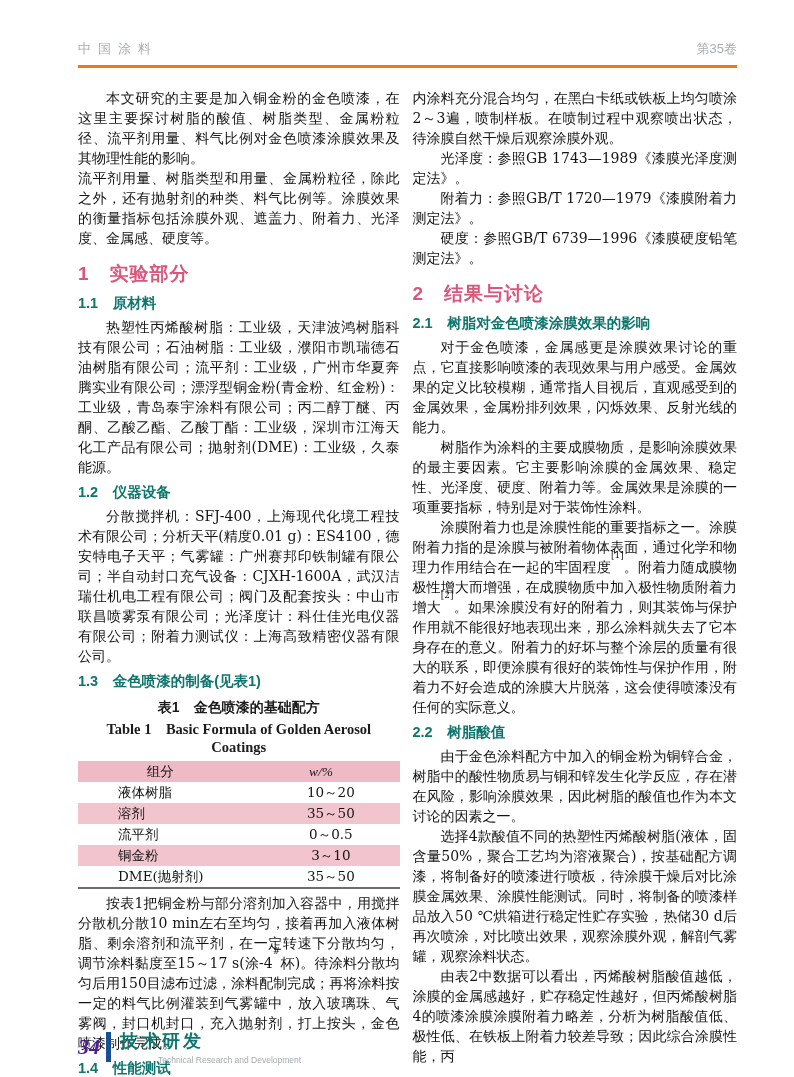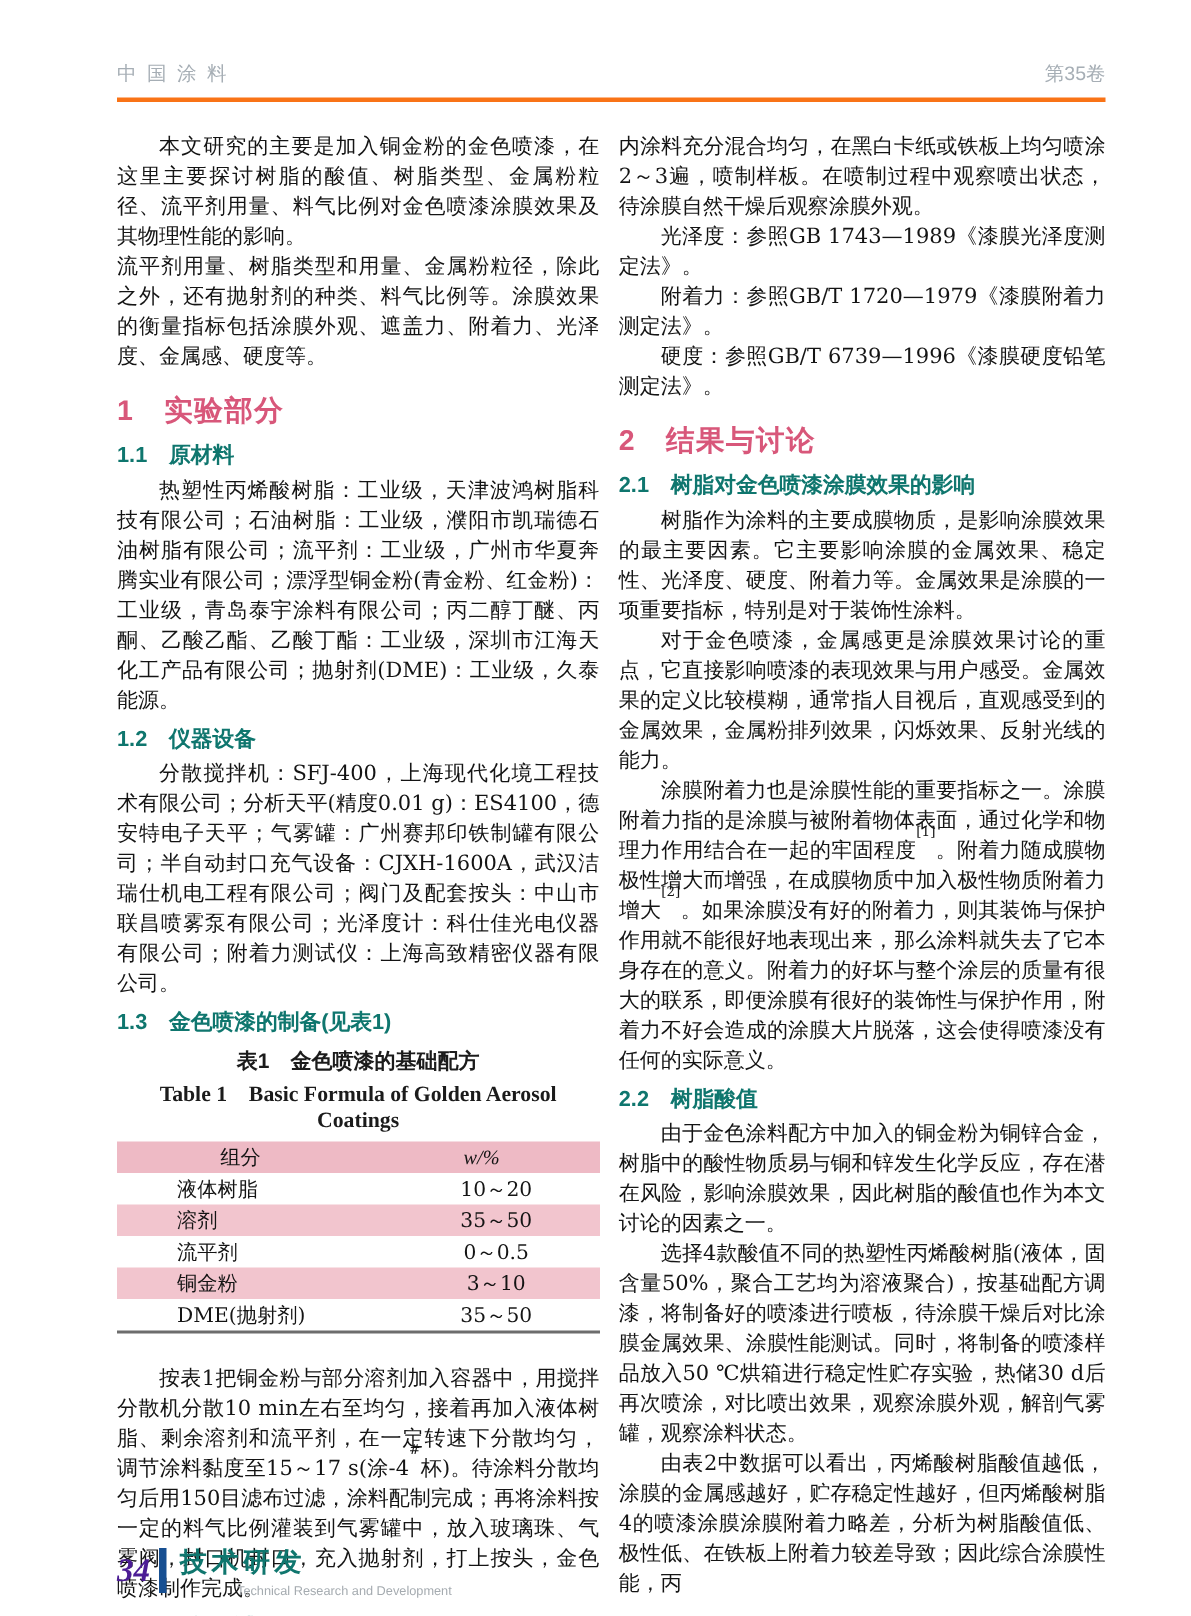--- a/index.html
+++ b/index.html
@@ -32,21 +32,21 @@
   h2.sub {
     font-family:"Liberation Sans",sans-serif; font-size:14.5px; font-weight:bold;
     color:#0f766e; margin:6px 0 4px;
   }
 
   .sup { font-size:9px; vertical-align:top; position:relative; top:-2px; line-height:0; }
 
   
   .cap-cn { font-family:"Liberation Sans",sans-serif; font-weight:bold; font-size:14px; text-align:center; margin-top:8px; color:#1b1b1b; }
   .cap-en { font-family:"Liberation Serif",serif; font-weight:bold; font-size:14.5px; text-align:center; margin:3px 0 5px; color:#1b1b1b; }
-  .ftable { border-bottom:2px solid #6d6d6d; margin-bottom:20px; }
+  .ftable { border-bottom:2px solid #6d6d6d; margin-bottom:4px; }
   .trow { display:flex; height:21px; align-items:center; font-size:13.5px; }
   .trow.stripe { background:#f2c5ce; }
   .trow.thead { background:#eebac5; }
   .c1 { flex:1.05; padding-left:40px; box-sizing:border-box; }
   .thead .c1 { text-align:center; padding-left:0; }
   .c2 { flex:1; text-align:center; }
   .thead .c2 { font-style:italic; font-family:"Liberation Serif",serif; }
 
   
   .footer { position:absolute; left:78px; bottom:12px; display:flex; align-items:center; }
@@ -117,22 +117,22 @@
     </div>
 
     <div class="col right">
       <p class="body">内涂料充分混合均匀，在黑白卡纸或铁板上均匀喷涂2～3遍，喷制样板。在喷制过程中观察喷出状态，待涂膜自然干燥后观察涂膜外观。</p>
       <p class="body indent">光泽度：参照GB 1743—1989《漆膜光泽度测定法》。</p>
       <p class="body indent">附着力：参照GB/T 1720—1979《漆膜附着力测定法》。</p>
       <p class="body indent">硬度：参照GB/T 6739—1996《漆膜硬度铅笔测定法》。</p>
 
       <h1 class="sec">2　结果与讨论</h1>
       <h2 class="sub">2.1　树脂对金色喷漆涂膜效果的影响</h2>
+      <p class="body indent">对于金色喷漆，金属感更是涂膜效果讨论的重点，它直接影响喷漆的表现效果与用户感受。金属效果的定义比较模糊，通常指人目视后，直观感受到的金属效果，金属粉排列效果，闪烁效果、反射光线的能力。</p>
       <p class="body indent">树脂作为涂料的主要成膜物质，是影响涂膜效果的最主要因素。它主要影响涂膜的金属效果、稳定性、光泽度、硬度、附着力等。金属效果是涂膜的一项重要指标，特别是对于装饰性涂料。</p>
-      <p class="body indent">对于金色喷漆，金属感更是涂膜效果讨论的重点，它直接影响喷漆的表现效果与用户感受。金属效果的定义比较模糊，通常指人目视后，直观感受到的金属效果，金属粉排列效果，闪烁效果、反射光线的能力。</p>
       <p class="body indent"><span>涂膜附着力也是涂膜性能的重要指标之一。涂膜附着力指的是涂膜与被附着物体表面，通过化学和物理力作用结合在一起的牢固程度</span><span class="sup">[1]</span><span>。附着力随成膜物极性增大而增强，在成膜物质中加入极性物质附着力增大</span><span class="sup">[2]</span><span>。如果涂膜没有好的附着力，则其装饰与保护作用就不能很好地表现出来，那么涂料就失去了它本身存在的意义。附着力的好坏与整个涂层的质量有很大的联系，即便涂膜有很好的装饰性与保护作用，附着力不好会造成的涂膜大片脱落，这会使得喷漆没有任何的实际意义。</span></p>
 
       <h2 class="sub">2.2　树脂酸值</h2>
       <p class="body indent">由于金色涂料配方中加入的铜金粉为铜锌合金，树脂中的酸性物质易与铜和锌发生化学反应，存在潜在风险，影响涂膜效果，因此树脂的酸值也作为本文讨论的因素之一。</p>
       <p class="body indent">选择4款酸值不同的热塑性丙烯酸树脂(液体，固含量50%，聚合工艺均为溶液聚合)，按基础配方调漆，将制备好的喷漆进行喷板，待涂膜干燥后对比涂膜金属效果、涂膜性能测试。同时，将制备的喷漆样品放入50 ℃烘箱进行稳定性贮存实验，热储30 d后再次喷涂，对比喷出效果，观察涂膜外观，解剖气雾罐，观察涂料状态。</p>
       <p class="body indent">由表2中数据可以看出，丙烯酸树脂酸值越低，涂膜的金属感越好，贮存稳定性越好，但丙烯酸树脂4的喷漆涂膜涂膜附着力略差，分析为树脂酸值低、极性低、在铁板上附着力较差导致；因此综合涂膜性能，丙</p>
     </div>
 
   </div>
 

